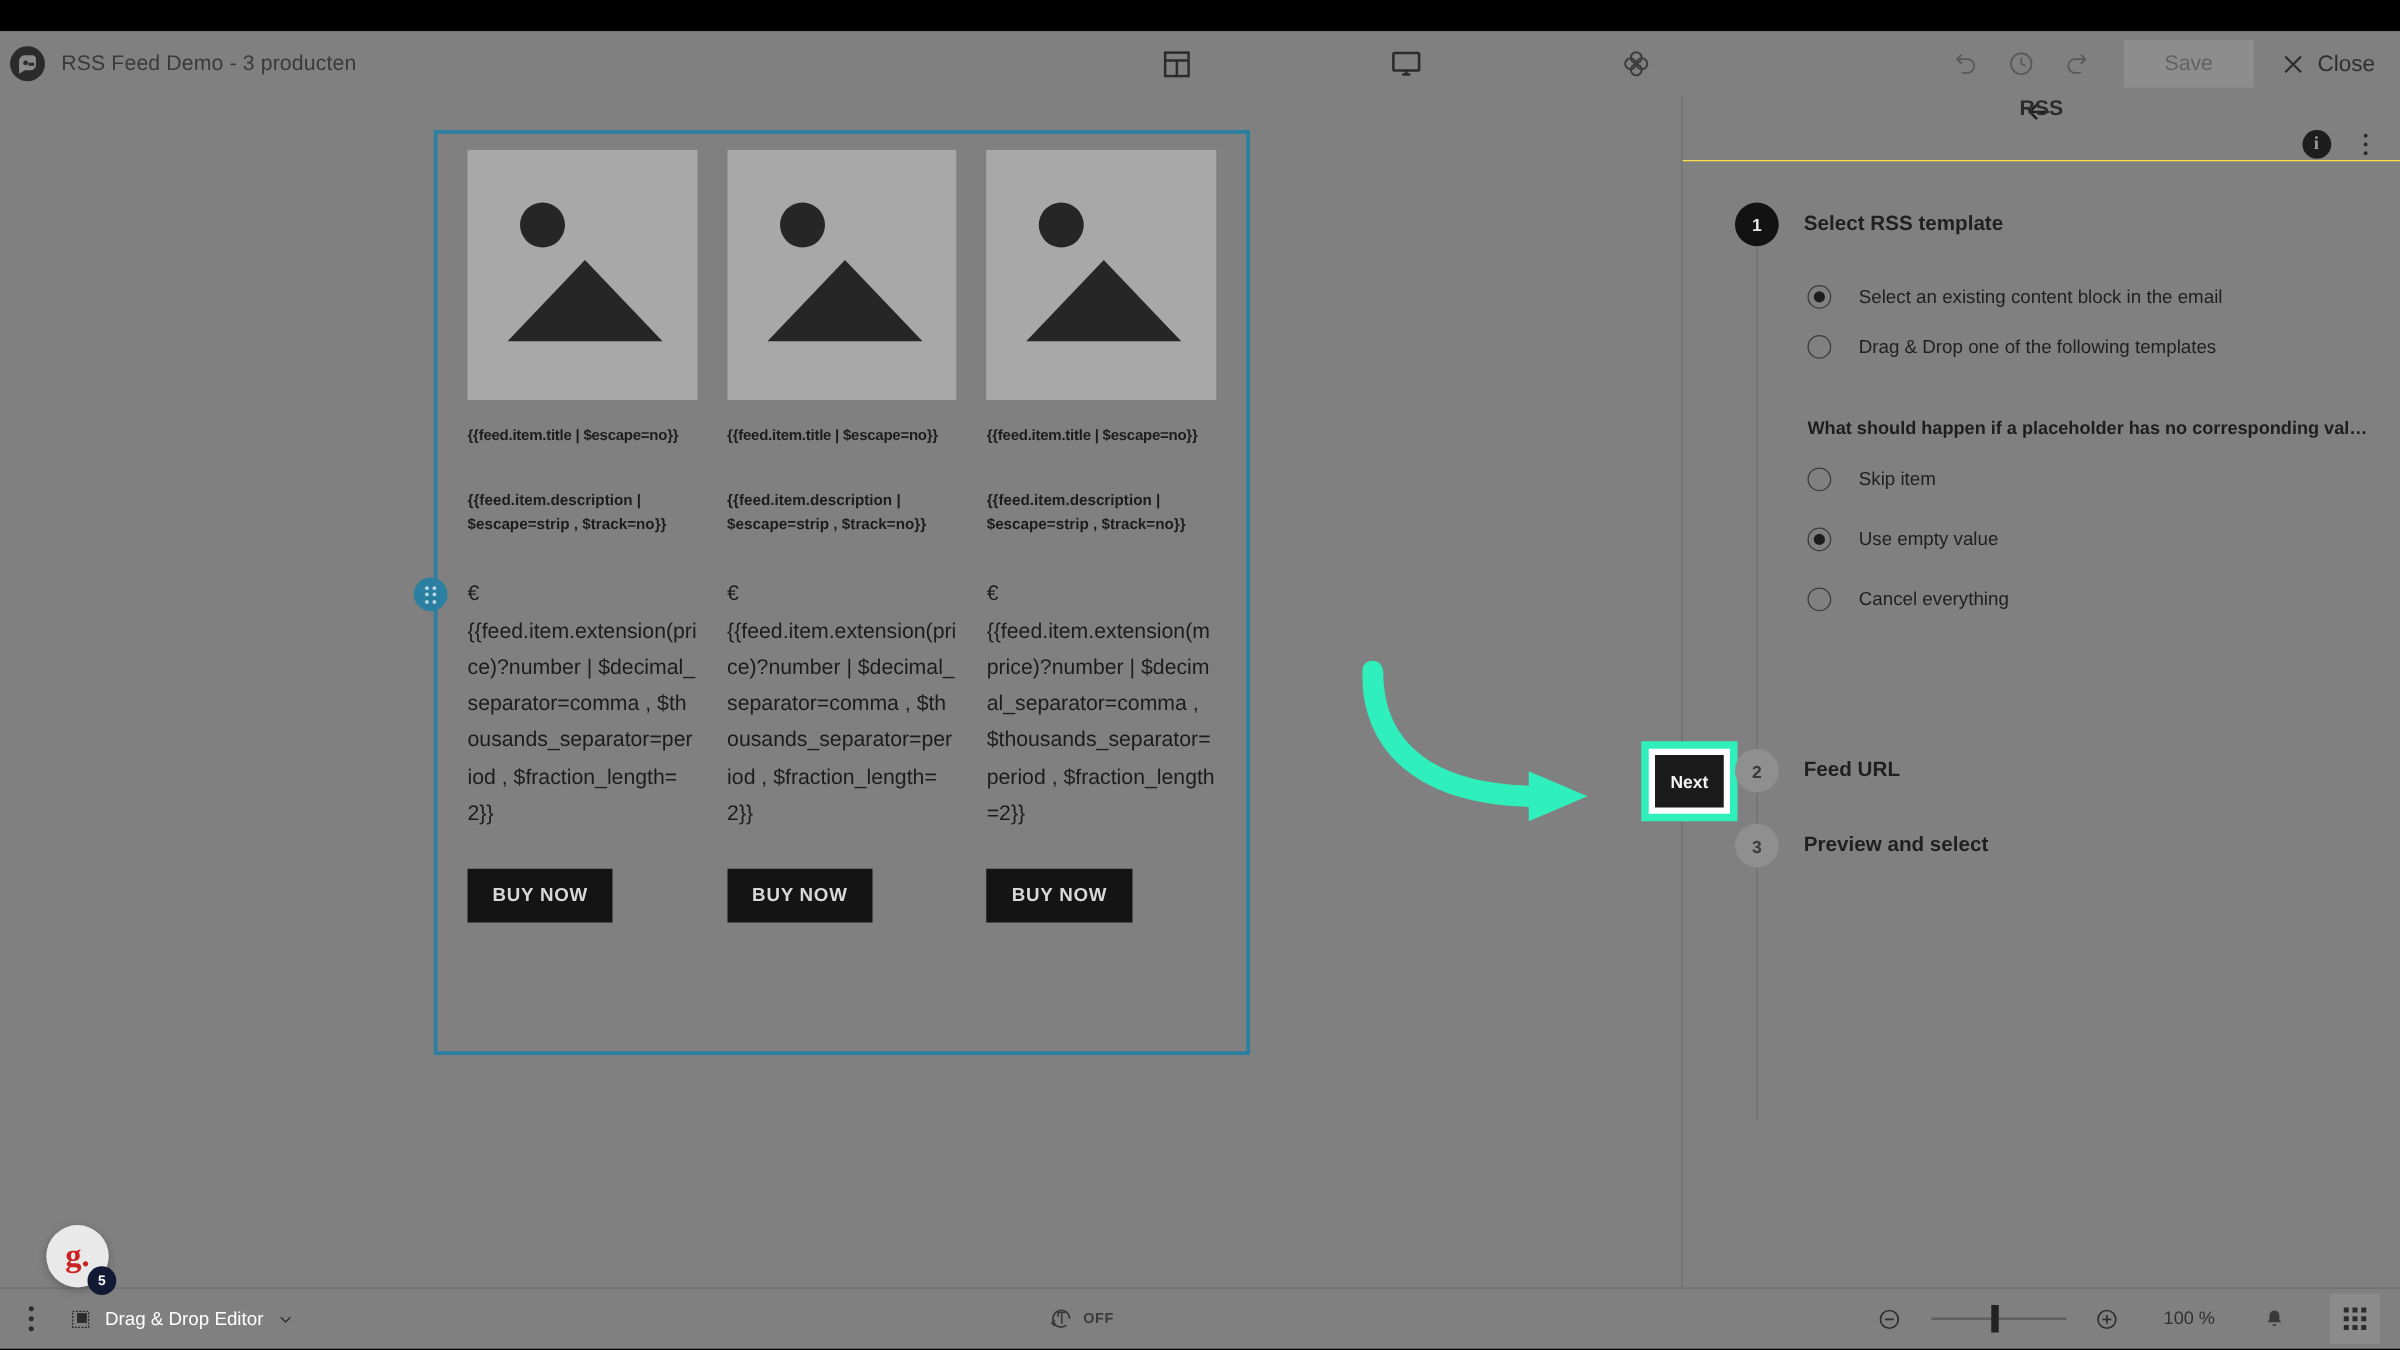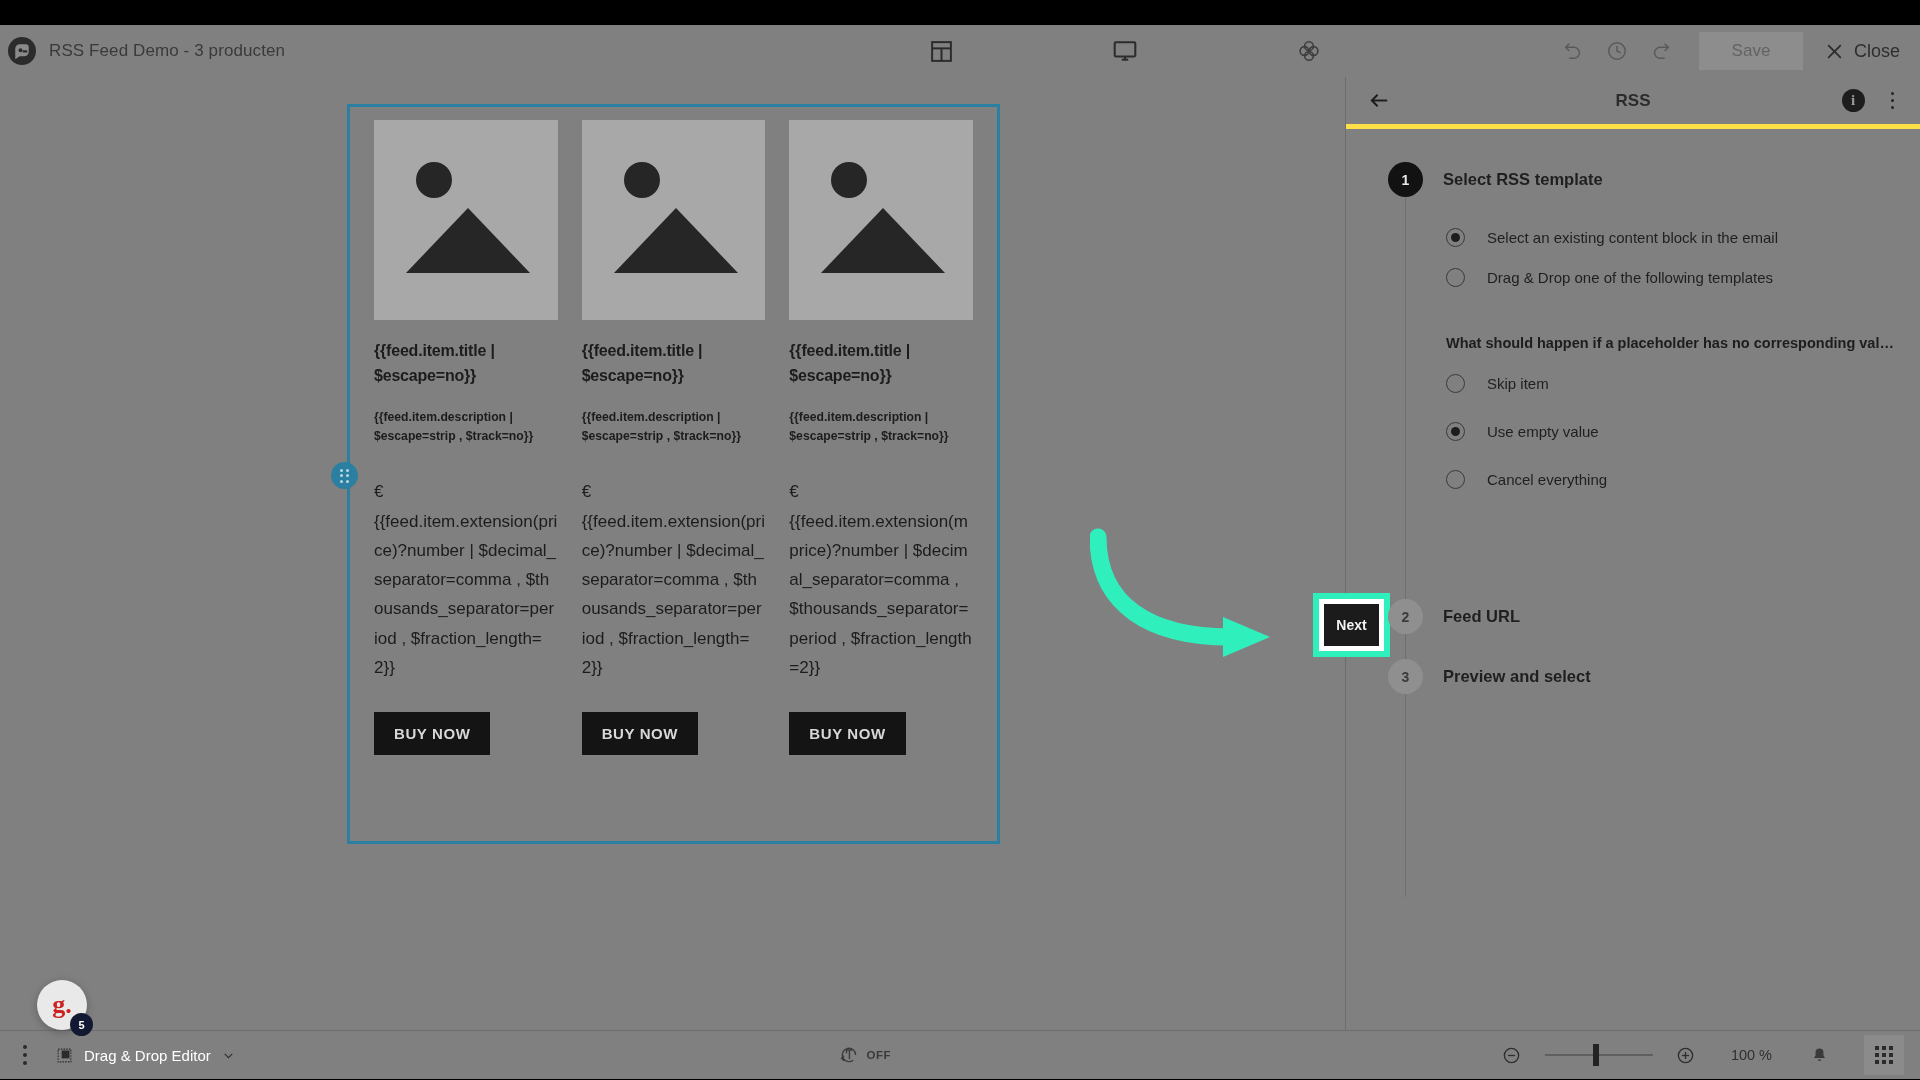--- a/index.html
+++ b/index.html
@@ -61,22 +61,22 @@
   .thumb {
     width: 100%; height: 200px; background: #a8a8a8;
     position: relative; margin-bottom: 19px;
   }
   .thumb .circ { position: absolute; left: 42px; top: 42px; width: 36px; height: 36px; border-radius: 50%; background: #262626; }
   .thumb .tri {
     position: absolute; left: 32px; bottom: 47px;
     width: 0; height: 0; border-left: 62px solid transparent; border-right: 62px solid transparent;
     border-bottom: 65px solid #262626;
   }
-  .ph-title { font-size: 16px; font-weight: bold; color: #1c1c1c; line-height: 1.55; letter-spacing: -.2px; word-break: break-word; }
-  .ph-desc { font-size: 12.2px; font-weight: bold; color: #1c1c1c; line-height: 1.55; margin-top: 19px; word-break: break-word; }
+  .ph-title { font-size: 12px; font-weight: bold; color: #1c1c1c; line-height: 1.55; letter-spacing: -.2px; word-break: break-word; }
+  .ph-desc { font-size: 12.2px; font-weight: bold; color: #1c1c1c; line-height: 1.55; margin-top: 33px; word-break: break-word; }
   .ph-price { font-size: 17px; color: #1c1c1c; line-height: 1.72; margin-top: 32px; word-break: break-all; }
   .buy {
     margin-top: 30px; background: #141414; color: #d8d8d8;
     font-size: 15px; font-weight: bold; letter-spacing: .6px;
     height: 43px; display: inline-flex; align-items: center; justify-content: center;
     padding: 0 20px;
   }
   .buy-wrap { display: flex; justify-content: flex-start; }
   .drag-handle {
     position: absolute; left: -19px; top: 355px;
@@ -86,21 +86,21 @@
   .drag-dots { display: grid; grid-template-columns: repeat(2, 3px); gap: 2.5px; }
   .drag-dots i { width: 3px; height: 3px; background: #bcd8e4; border-radius: 50%; display:block; }
 
   
   #panel {
     position: absolute; right: 0; top: 52px; width: 575px; height: 953px;
     background: #808080; border-left: 1px solid #6d6d6d;
   }
   #panel-head {
     height: 52px; display: flex; align-items: center; padding: 0 22px 0 18px;
-    border-bottom: 5px solid #fde047; position: relative;
+    border-bottom: 1px solid #fde047; position: relative; flex-direction: column;
   }
   .back-arrow { width: 30px; height: 30px; display:flex; align-items:center; justify-content:center; }
   .panel-title { position: absolute; left: 0; right: 0; text-align: center; font-size: 17px; font-weight: bold; color: #2b2b2b; pointer-events: none; }
   .head-right { margin-left: auto; display: flex; align-items: center; gap: 22px; z-index: 2; }
   .info-ic { width: 23px; height: 23px; border-radius: 50%; background: #1d1d1d; color: #9a9a9a; font-size: 15px; font-weight: bold; display:flex; align-items:center; justify-content:center; font-family: "Liberation Serif", serif; }
   .kebab { display: flex; flex-direction: column; gap: 3.5px; padding: 4px; }
   .kebab i { width: 3.5px; height: 3.5px; border-radius: 50%; background: #262626; display:block; }
 
   
   #steps { padding: 33px 0 0 0; position: relative; }

